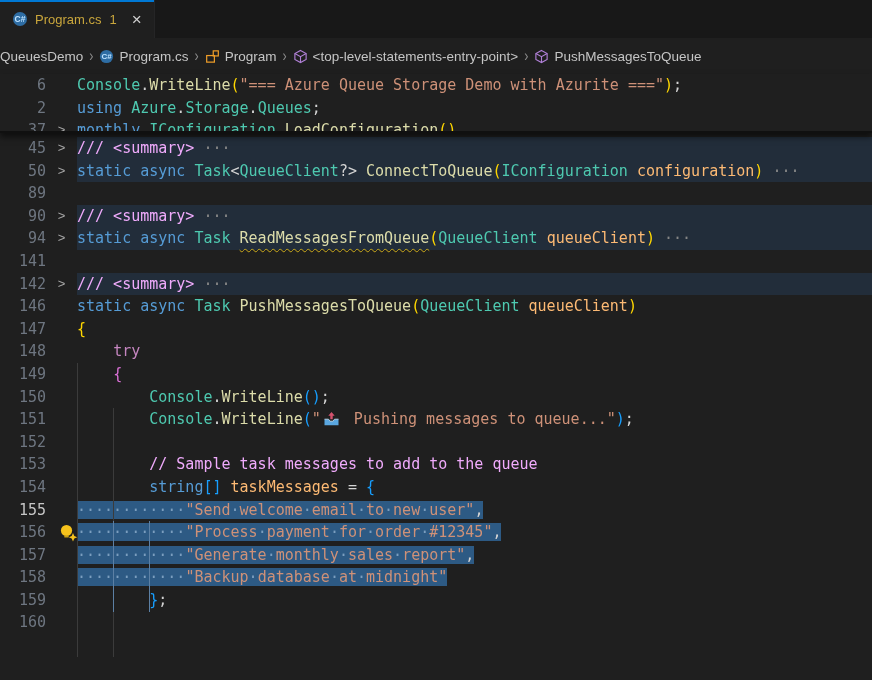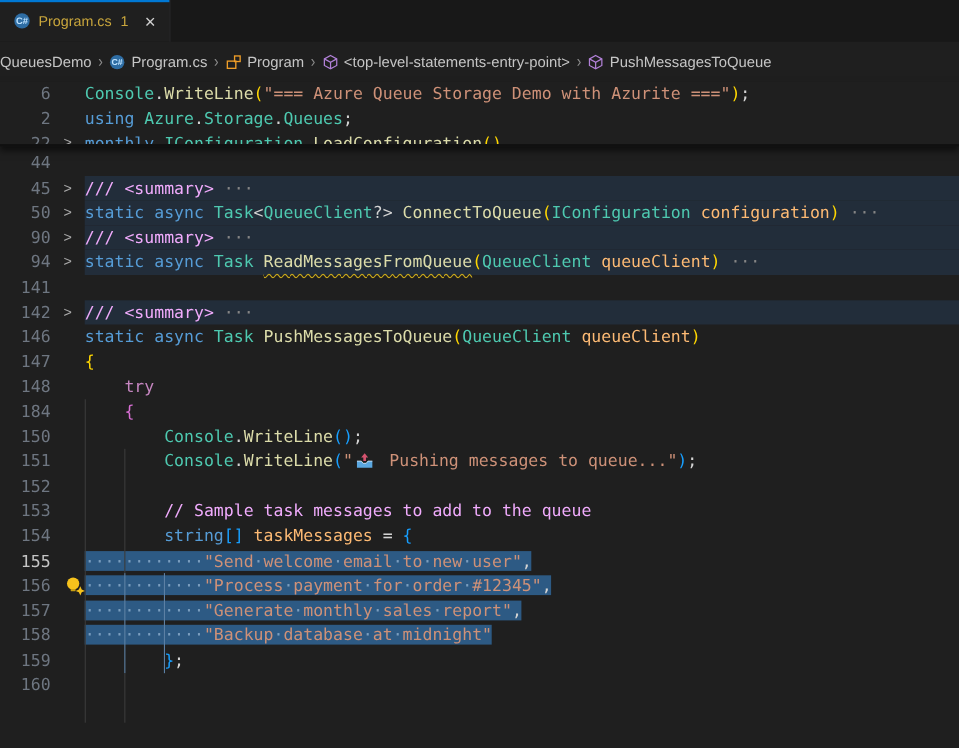--- a/index.html
+++ b/index.html
@@ -111,36 +111,36 @@
           <path d="M2 4.8 L8 8.2 L14 4.8 M8 8.2 V14.5"></path>
         </svg>
       </span>
       <span>PushMessagesToQueue</span>
     </span>
   </div>
 
 <div class="sticky" id="sticky">
     <div class="row"><span class="gut-num">6</span><span class="gut-fold"></span><span class="line-content"><span class="tk-type">Console</span><span class="tk-pun">.</span><span class="tk-fn">WriteLine</span><span class="tk-b1">(</span><span class="tk-str">"=== Azure Queue Storage Demo with Azurite ==="</span><span class="tk-b1">)</span><span class="tk-pun">;</span></span></div>
     <div class="row"><span class="gut-num">2</span><span class="gut-fold"></span><span class="line-content"><span class="tk-kw">using</span><span class="tk-pun"> </span><span class="tk-type">Azure</span><span class="tk-pun">.</span><span class="tk-type">Storage</span><span class="tk-pun">.</span><span class="tk-type">Queues</span><span class="tk-pun">;</span></span></div>
-    <div class="row"><span class="gut-num">22</span><span class="gut-fold">&gt;</span><span class="line-content"><span class="tk-kw">monthly </span><span class="tk-type">IConfiguration</span><span class="tk-pun"> </span><span class="tk-fn">LoadConfiguration</span><span class="tk-b1">()</span></span></div>
+    <div class="row"><span class="gut-num">37</span><span class="gut-fold">&gt;</span><span class="line-content"><span class="tk-kw">monthly </span><span class="tk-type">IConfiguration</span><span class="tk-pun"> </span><span class="tk-fn">LoadConfiguration</span><span class="tk-b1">()</span></span></div>
   </div>
 
 <div class="code">
   <div id="code-lines">
-      <div class="row"><span class="gut-num">44</span><span class="gut-fold"></span><span class="line-content"></span></div>
       <div class="row hl"><span class="gut-num">45</span><span class="gut-fold">&gt;</span><span class="line-content"><span class="tk-cmt">/// &lt;summary&gt;</span><span class="tk-fold"> ···</span></span></div>
       <div class="row hl"><span class="gut-num">50</span><span class="gut-fold">&gt;</span><span class="line-content"><span class="tk-kw">static async </span><span class="tk-type">Task</span><span class="tk-pun">&lt;</span><span class="tk-type">QueueClient</span><span class="tk-pun">?&gt;</span><span class="tk-pun"> </span><span class="tk-fn">ConnectToQueue</span><span class="tk-b1">(</span><span class="tk-type">IConfiguration</span><span class="tk-pun"> </span><span class="tk-var">configuration</span><span class="tk-b1">)</span><span class="tk-fold"> ···</span></span></div>
+      <div class="row"><span class="gut-num">89</span><span class="gut-fold"></span><span class="line-content"></span></div>
       <div class="row hl"><span class="gut-num">90</span><span class="gut-fold">&gt;</span><span class="line-content"><span class="tk-cmt">/// &lt;summary&gt;</span><span class="tk-fold"> ···</span></span></div>
       <div class="row hl"><span class="gut-num">94</span><span class="gut-fold">&gt;</span><span class="line-content"><span class="tk-kw">static async </span><span class="tk-type">Task</span><span class="tk-pun"> </span><span class="tk-fn sq">ReadMessagesFromQueue</span><span class="tk-b1">(</span><span class="tk-type">QueueClient</span><span class="tk-pun"> </span><span class="tk-var">queueClient</span><span class="tk-b1">)</span><span class="tk-fold"> ···</span></span></div>
       <div class="row"><span class="gut-num">141</span><span class="gut-fold"></span><span class="line-content"></span></div>
       <div class="row hl"><span class="gut-num">142</span><span class="gut-fold">&gt;</span><span class="line-content"><span class="tk-cmt">/// &lt;summary&gt;</span><span class="tk-fold"> ···</span></span></div>
       <div class="row"><span class="gut-num">146</span><span class="gut-fold"></span><span class="line-content"><span class="tk-kw">static async </span><span class="tk-type">Task</span><span class="tk-pun"> </span><span class="tk-fn">PushMessagesToQueue</span><span class="tk-b1">(</span><span class="tk-type">QueueClient</span><span class="tk-pun"> </span><span class="tk-var">queueClient</span><span class="tk-b1">)</span></span></div>
       <div class="row"><span class="gut-num">147</span><span class="gut-fold"></span><span class="line-content"><span class="tk-b1">{</span></span></div>
       <div class="row"><span class="gut-num">148</span><span class="gut-fold"></span><span class="line-content"><span class="tk-pun">    </span><span class="tk-ctl">try</span></span></div>
-      <div class="row"><span class="gut-num">184</span><span class="gut-fold"></span><span class="line-content"><span class="tk-pun">    </span><span class="tk-b2">{</span></span></div>
+      <div class="row"><span class="gut-num">149</span><span class="gut-fold"></span><span class="line-content"><span class="tk-pun">    </span><span class="tk-b2">{</span></span></div>
       <div class="row"><span class="gut-num">150</span><span class="gut-fold"></span><span class="line-content"><span class="tk-pun">        </span><span class="tk-type">Console</span><span class="tk-pun">.</span><span class="tk-fn">WriteLine</span><span class="tk-b3">(</span><span class="tk-b3">)</span><span class="tk-pun">;</span></span></div>
       <div class="row"><span class="gut-num">151</span><span class="gut-fold"></span><span class="line-content"><span class="tk-pun">        </span><span class="tk-type">Console</span><span class="tk-pun">.</span><span class="tk-fn">WriteLine</span><span class="tk-b3">(</span><span class="tk-str">"</span><span class="emoji-svg"><svg width="17" height="16" viewBox="0 0 17 16">
               <path d="M8.5 1 l3.2 3.8 h-2 v3.4 h-2.4 v-3.4 h-2 z" fill="#d4526e"></path>
               <path d="M1.5 8.2 h4 l1.6 2 h2.8 l1.6 -2 h4 v6 h-14 z" fill="#5aa7e0"></path>
               <path d="M1.5 8.2 h4 l1.6 2 h2.8 l1.6 -2 h4" fill="none" stroke="#cfe6f7" stroke-width="0.8"></path>
             </svg></span><span class="tk-str"> Pushing messages to queue..."</span><span class="tk-b3">)</span><span class="tk-pun">;</span></span></div>
       <div class="row"><span class="gut-num">152</span><span class="gut-fold"></span><span class="line-content"></span></div>
       <div class="row"><span class="gut-num">153</span><span class="gut-fold"></span><span class="line-content"><span class="tk-pun">        </span><span class="tk-cmt">// Sample task messages to add to the queue</span></span></div>
       <div class="row"><span class="gut-num">154</span><span class="gut-fold"></span><span class="line-content"><span class="tk-pun">        </span><span class="tk-kw">string</span><span class="tk-b3">[]</span><span class="tk-pun"> </span><span class="tk-var">taskMessages</span><span class="tk-pun"> = </span><span class="tk-b3">{</span></span></div>
       <div class="row"><span class="gut-num num-active">155</span><span class="gut-fold"></span><span class="line-content"><span class="sel"><span class="tk-ws">············</span><span class="tk-str">"Send</span><span class="tk-ws">·</span><span class="tk-str">welcome</span><span class="tk-ws">·</span><span class="tk-str">email</span><span class="tk-ws">·</span><span class="tk-str">to</span><span class="tk-ws">·</span><span class="tk-str">new</span><span class="tk-ws">·</span><span class="tk-str">user"</span><span class="tk-pun">,</span></span></span></div>

